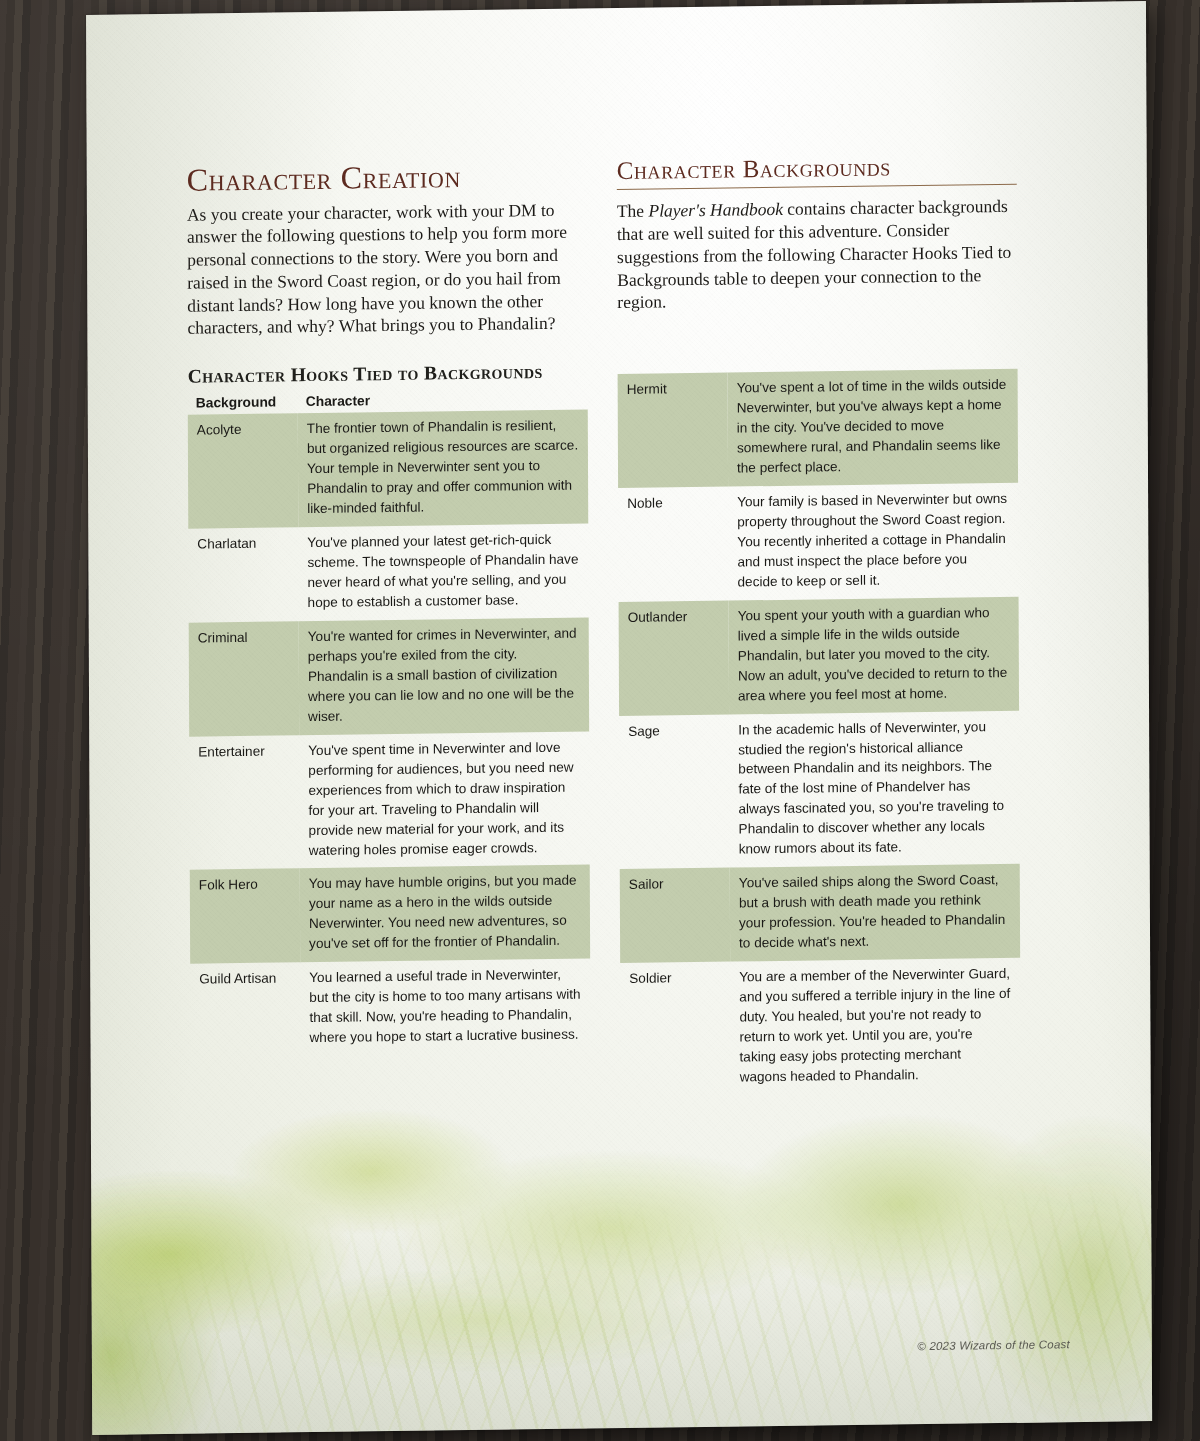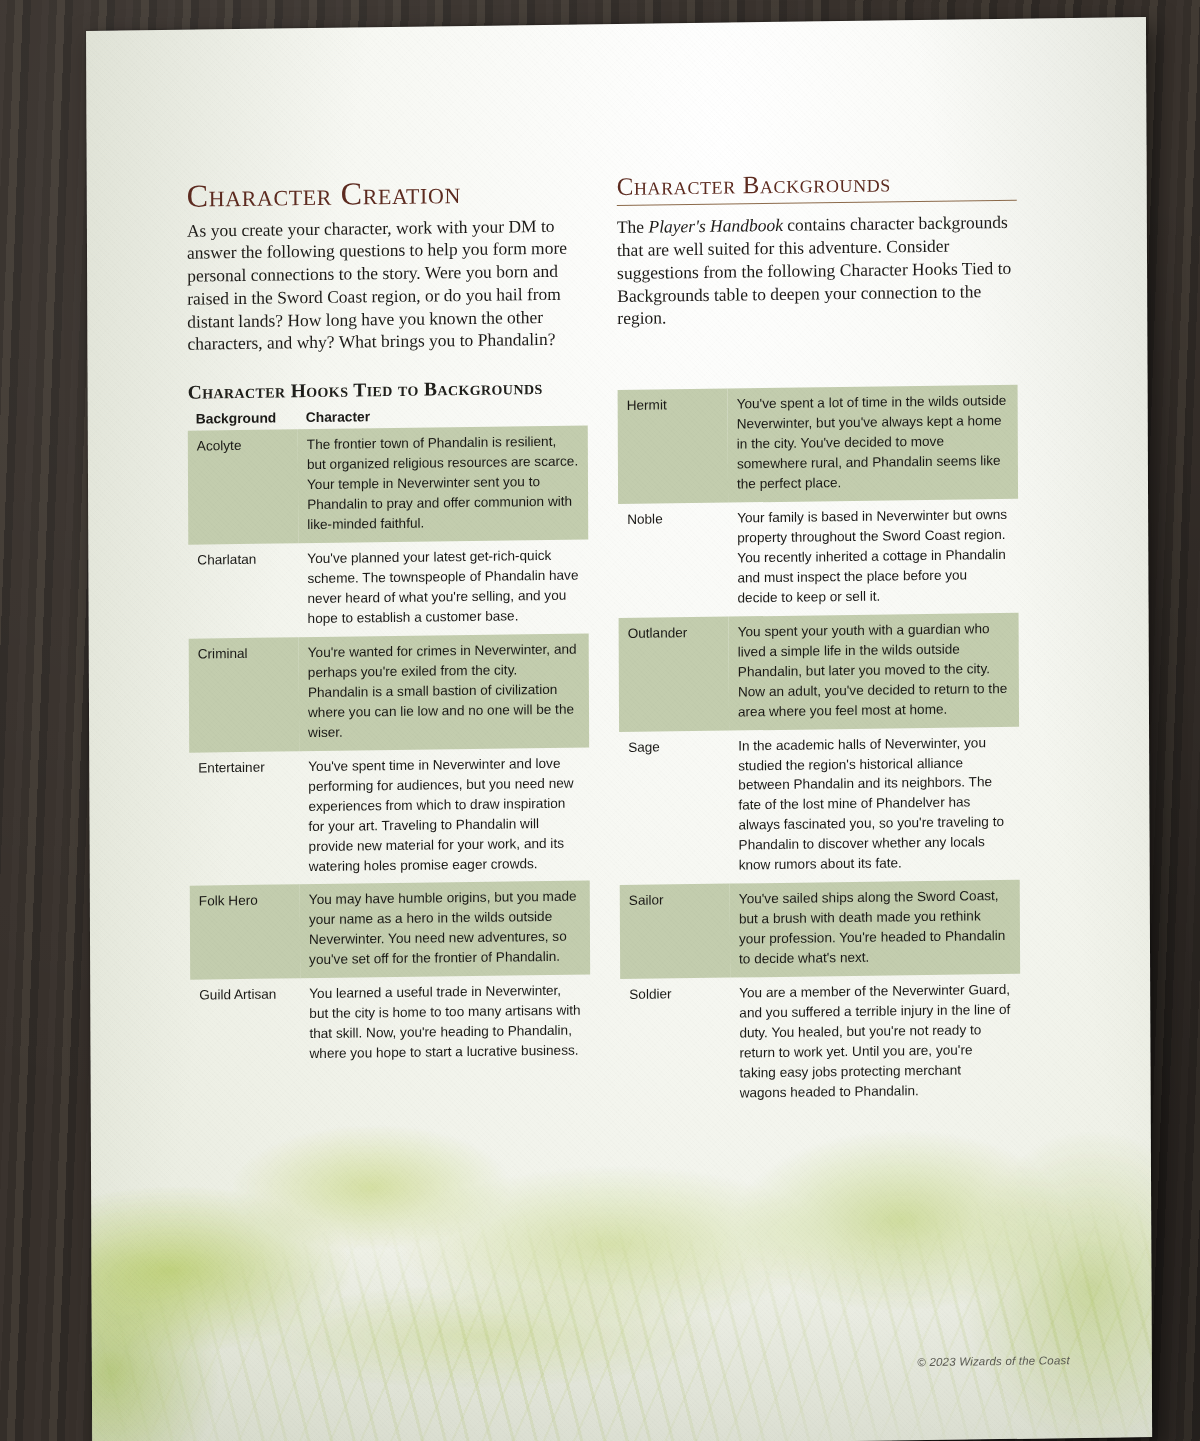--- a/index.html
+++ b/index.html
@@ -33,21 +33,21 @@
     inset: 0;
     background:
       radial-gradient(ellipse at 20% 10%, rgba(255,255,255,0.05), transparent 55%),
       radial-gradient(ellipse at 85% 80%, rgba(0,0,0,0.35), transparent 60%);
   }
 
   
   .page-wrap {
     position: absolute;
     left: 0;
-    top: 16px;
+    top: 0;
     width: 1200px;
     height: 1018px;
   }
   .sheet {
     position: absolute;
     left: 86px;
     top: 8px;
     width: 1060px;
     height: 1420px;
     background:

